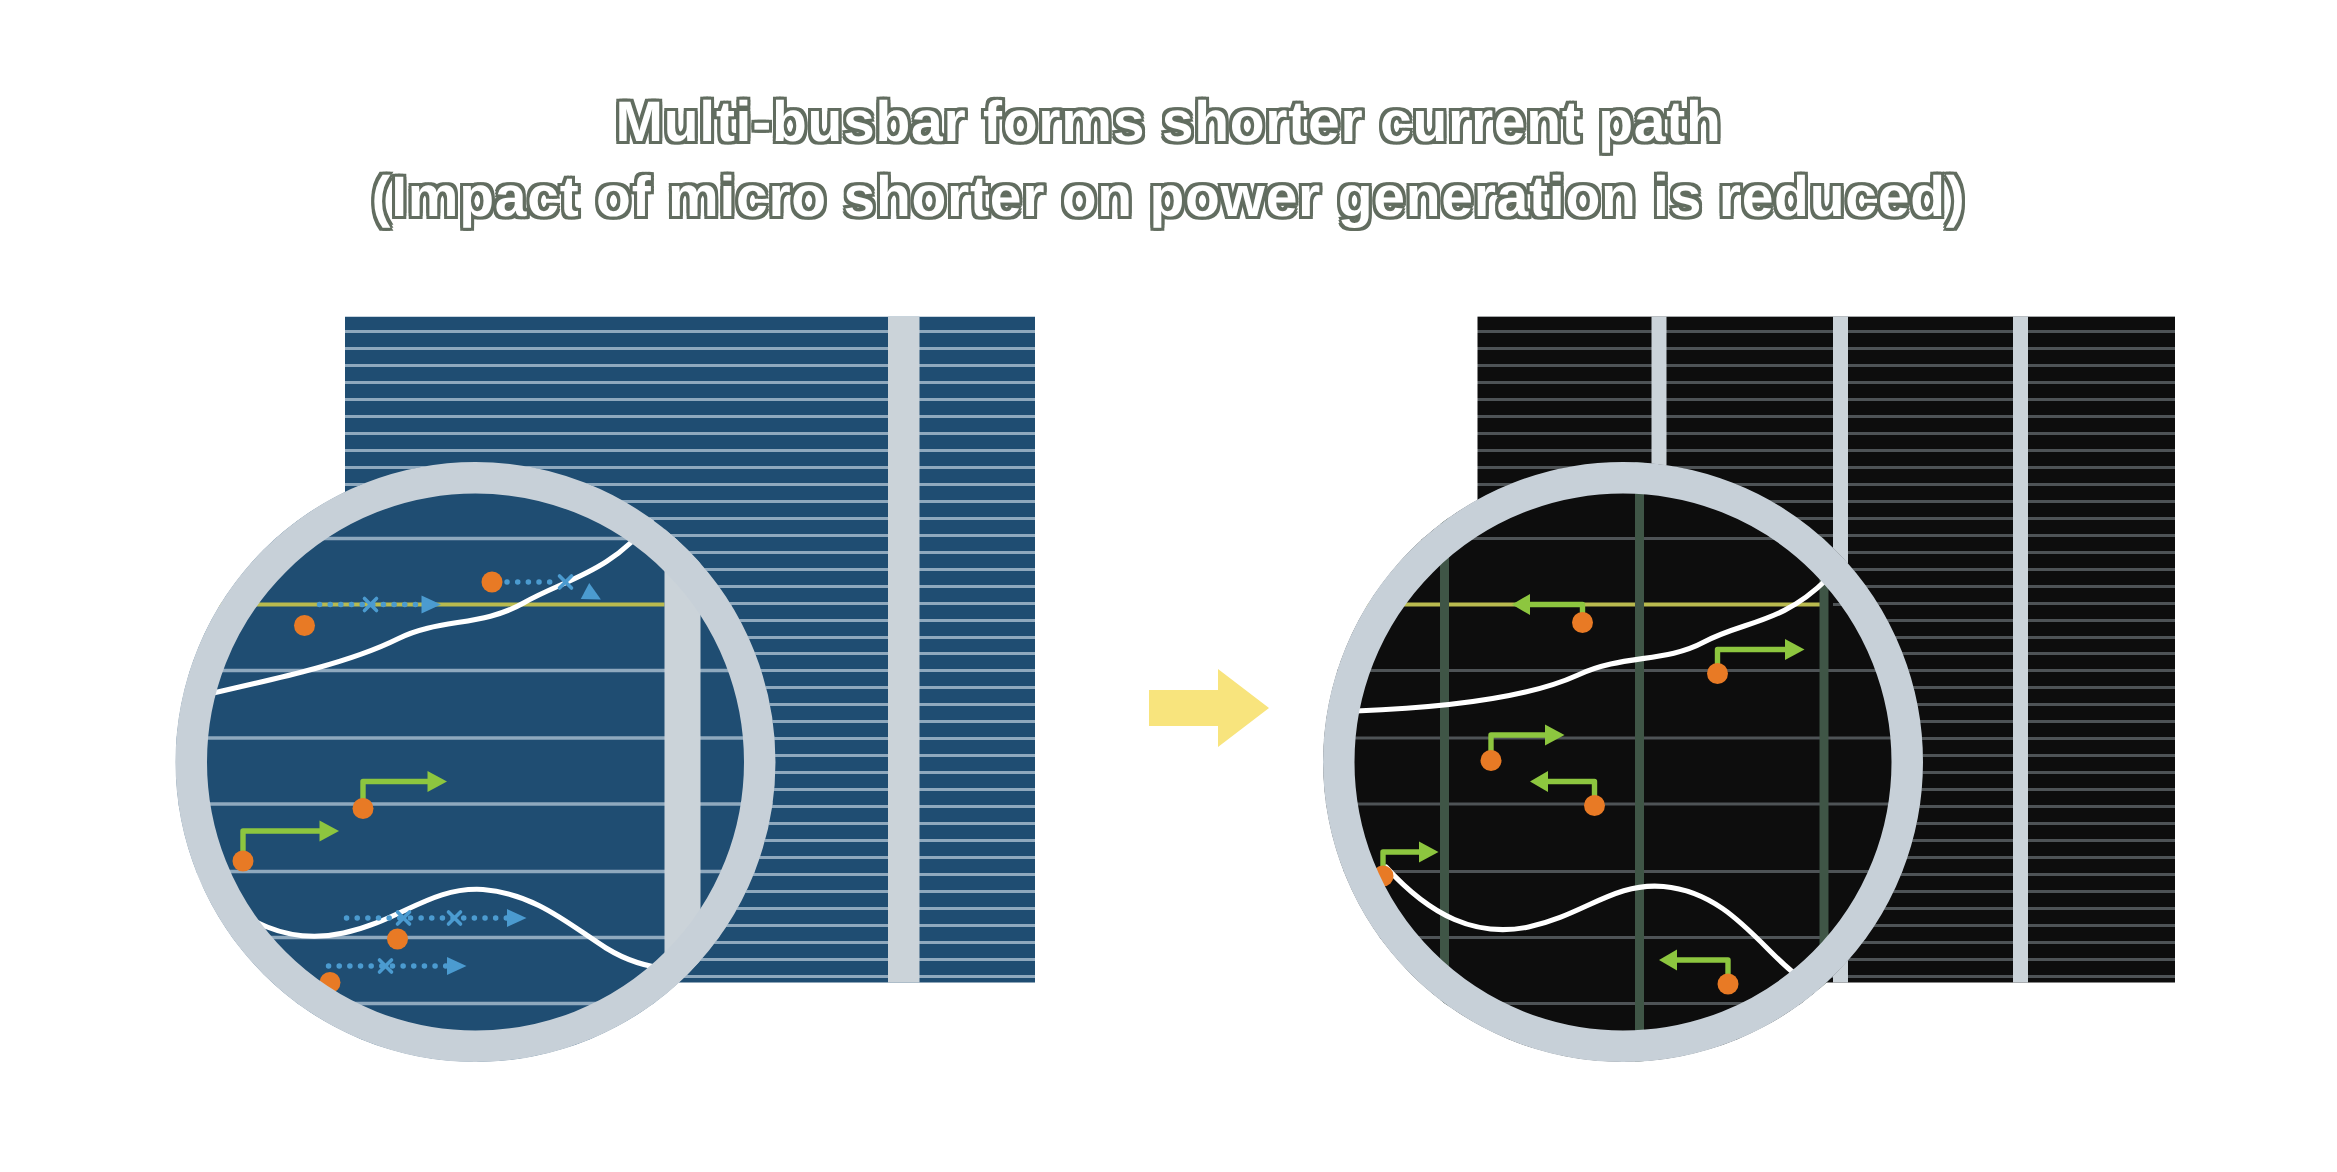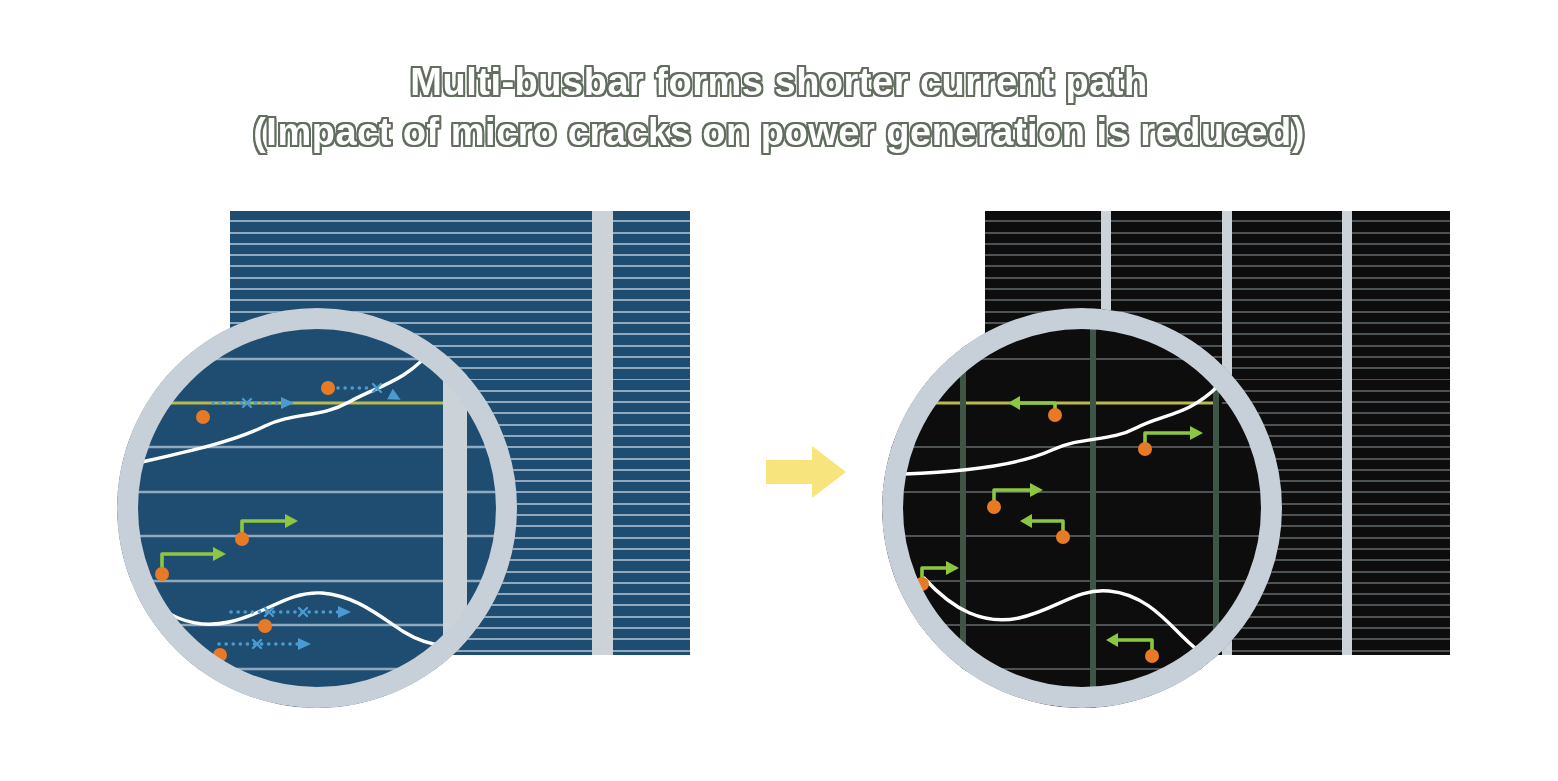--- a/index.html
+++ b/index.html
@@ -63,21 +63,21 @@
   .bluefill{fill:var(--path-blue);}
   .bluex{fill:none;stroke:var(--path-blue);stroke-width:2.4;stroke-linecap:round;}
 </style>
 </head>
 <body>
 
 <div class="stage">
 
   <div class="title">
     <div>Multi-busbar forms shorter current path</div>
-    <div>(Impact of micro cracks on power generation is reduced)</div>
+    <div>(Impact of micro shorter on power generation is reduced)</div>
   </div>
 
   <div class="cell cell-left">
     <div class="busbar bb-left"></div>
   </div>
 
   <div class="cell cell-right">
     <div class="busbar bb-r1"></div>
     <div class="busbar bb-r2"></div>
     <div class="busbar bb-r3"></div>

